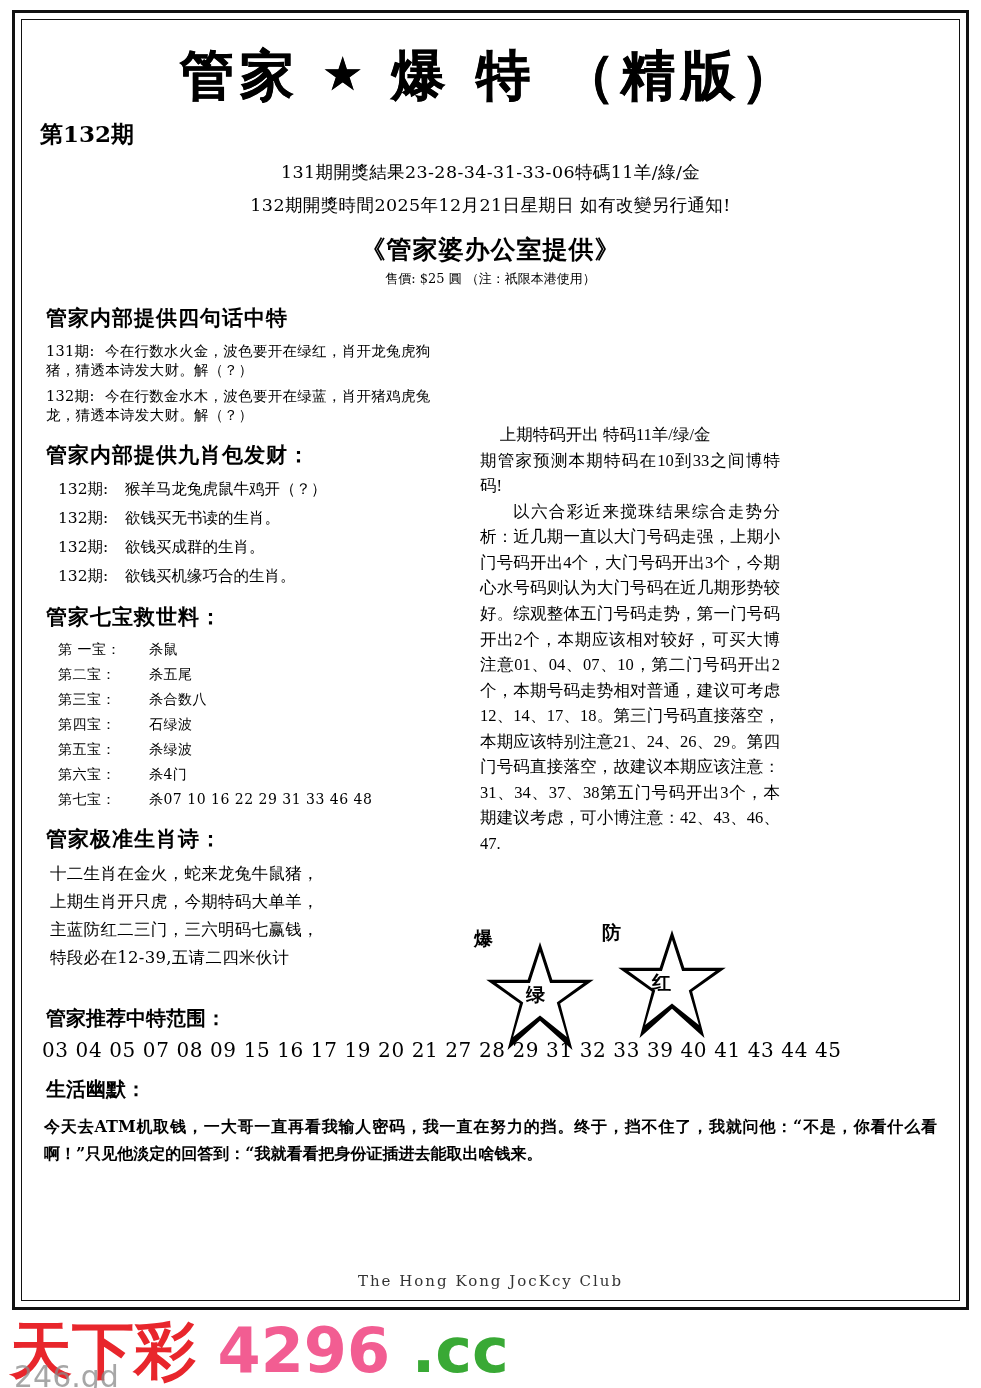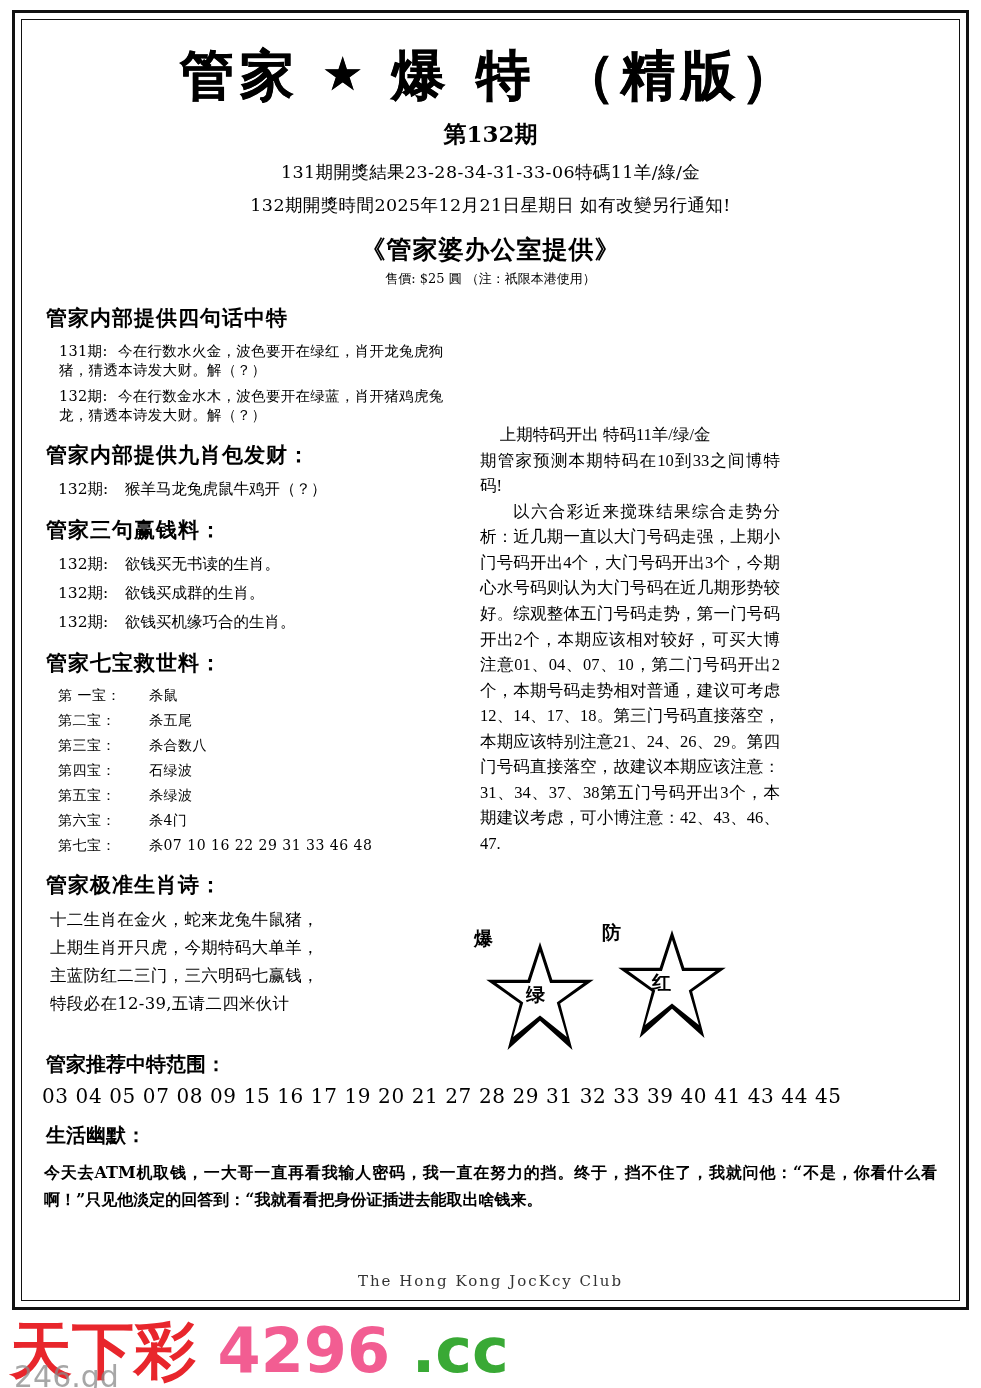--- a/index.html
+++ b/index.html
@@ -32,21 +32,21 @@
     font-family: "DejaVu Serif", "Liberation Serif", serif;
     font-weight: bold;
     font-size: 54px;
     letter-spacing: 6px;
     margin: 14px 0 2px 0;
     color: #000;
     -webkit-text-stroke: 0.6px #000;
   }
   .masthead .star { font-size: 40px; vertical-align: 6px; }
   .issue {
-    text-align: center;
+    text-align: left;
     font-family: "DejaVu Serif", "Liberation Serif", serif;
     font-size: 23px;
     font-weight: bold;
     margin: 6px 0 10px 0;
   }
   .result-line, .time-line {
     text-align: center;
     font-family: "DejaVu Serif", "Liberation Serif", serif;
     font-size: 17.5px;
     margin: 9px 0;
@@ -81,21 +81,21 @@
   h3.sec {
     font-family: "DejaVu Serif", "Liberation Serif", serif;
     font-size: 21px;
     font-weight: bold;
     margin: 16px 0 10px 6px;
     letter-spacing: 1px;
   }
   .row {
     font-family: "DejaVu Serif", "Liberation Serif", serif;
     font-size: 14.5px;
-    margin: 7px 0 7px 19px;
+    margin: 7px 0 7px 6px;
     letter-spacing: 0.3px;
   }
   .row .lbl { display: inline-block; min-width: 54px; }
   .row2 {
     font-family: "DejaVu Serif", "Liberation Serif", serif;
     font-size: 15.5px;
     margin: 8px 0 8px 18px;
   }
   .row2 .lbl { display: inline-block; min-width: 62px; }
   .bao {
@@ -241,21 +241,20 @@
           <span class="lbl">132期:</span>
           <span>今在行数金水木，波色要开在绿蓝，肖开猪鸡虎兔龙，猜透本诗发大财。解（？）</span>
         </div>
 
         <h3 class="sec">管家内部提供九肖包发财：</h3>
         <div class="row2">
           <span class="lbl">132期:</span>
           <span>猴羊马龙兔虎鼠牛鸡开（？）</span>
         </div>
 
-        <h3 class="sec">管家三句赢钱料：</h3>
         <div class="row2">
           <span class="lbl">132期:</span>
           <span>欲钱买无书读的生肖。</span>
         </div>
         <div class="row2">
           <span class="lbl">132期:</span>
           <span>欲钱买成群的生肖。</span>
         </div>
         <div class="row2">
           <span class="lbl">132期:</span>

